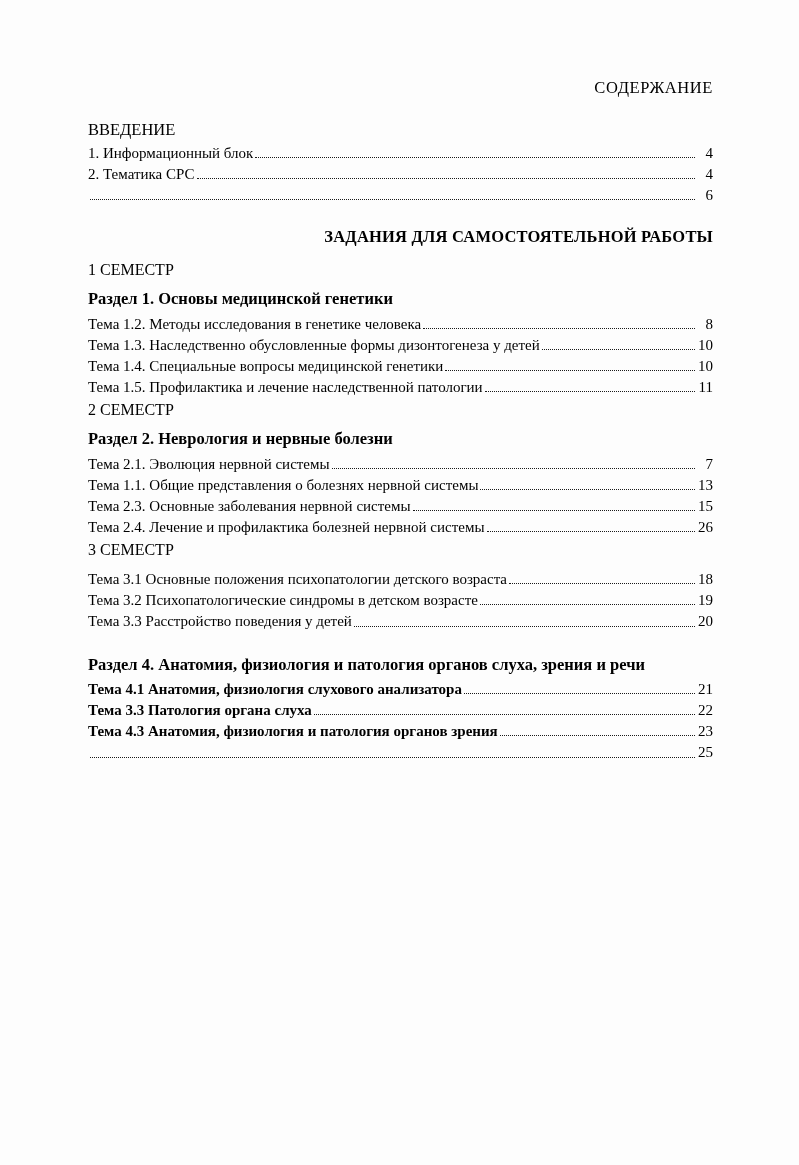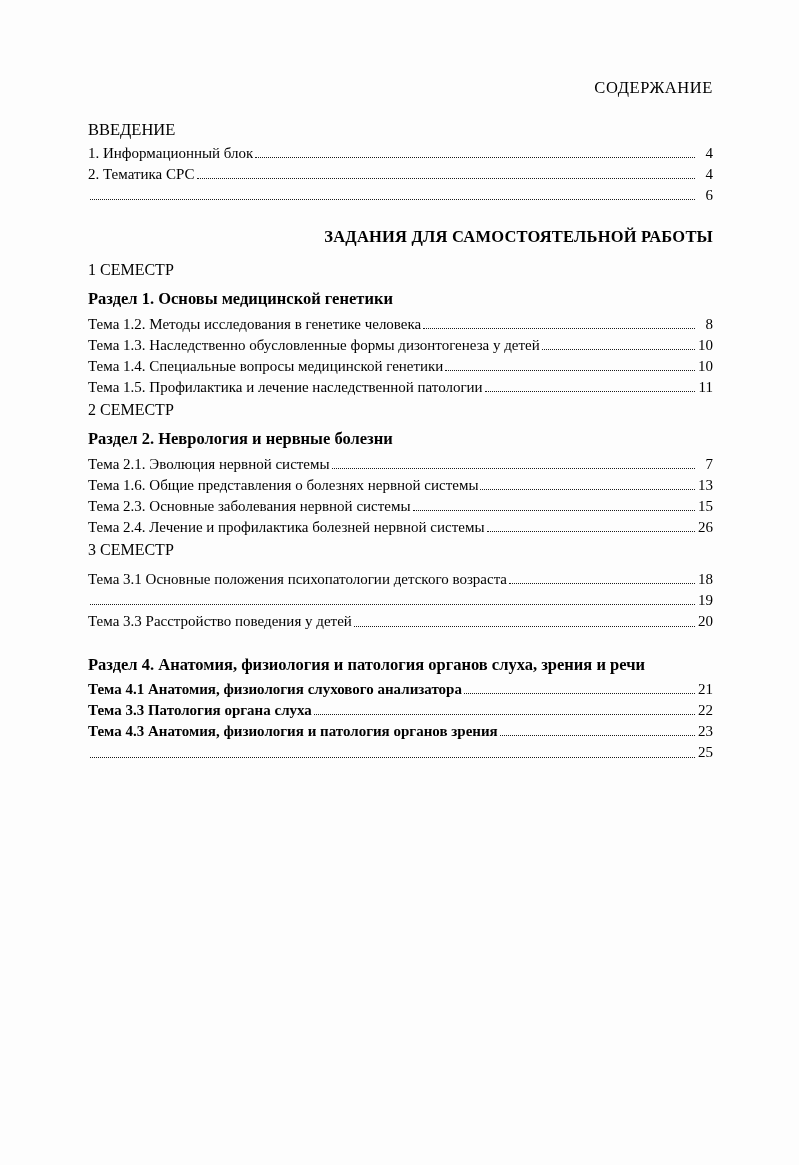--- a/index.html
+++ b/index.html
@@ -144,21 +144,21 @@
 
     <div class="semester">2 СЕМЕСТР</div>
     <div class="razdel">Раздел 2. Неврология и нервные болезни</div>
     <div>
       <div class="toc-row">
         <span class="label">Тема 2.1. Эволюция нервной системы</span>
         <span class="leader"></span>
         <span class="page-num">7</span>
       </div>
       <div class="toc-row">
-        <span class="label">Тема 1.6.  Общие представления  о болезнях нервной системы</span>
+        <span class="label">Тема 1.1.  Общие представления  о болезнях нервной системы</span>
         <span class="leader"></span>
         <span class="page-num">13</span>
       </div>
       <div class="toc-row">
         <span class="label">Тема 2.3. Основные заболевания нервной системы</span>
         <span class="leader"></span>
         <span class="page-num">15</span>
       </div>
       <div class="toc-row">
         <span class="label">Тема 2.4.  Лечение и профилактика болезней нервной системы</span>
@@ -168,20 +168,21 @@
     </div>
 
     <div class="semester">3 СЕМЕСТР</div>
     <div>
       <div class="toc-row">
         <span class="label">Тема 3.1 Основные положения психопатологии детского возраста</span>
         <span class="leader"></span>
         <span class="page-num">18</span>
       </div>
       <div class="toc-row">
+        <span class="label">Тема 3.2 Психопатологические синдромы в детском возрасте</span>
         <span class="leader"></span>
         <span class="page-num">19</span>
       </div>
       <div class="toc-row">
         <span class="label">Тема 3.3  Расстройство поведения у детей</span>
         <span class="leader"></span>
         <span class="page-num">20</span>
       </div>
     </div>
 

